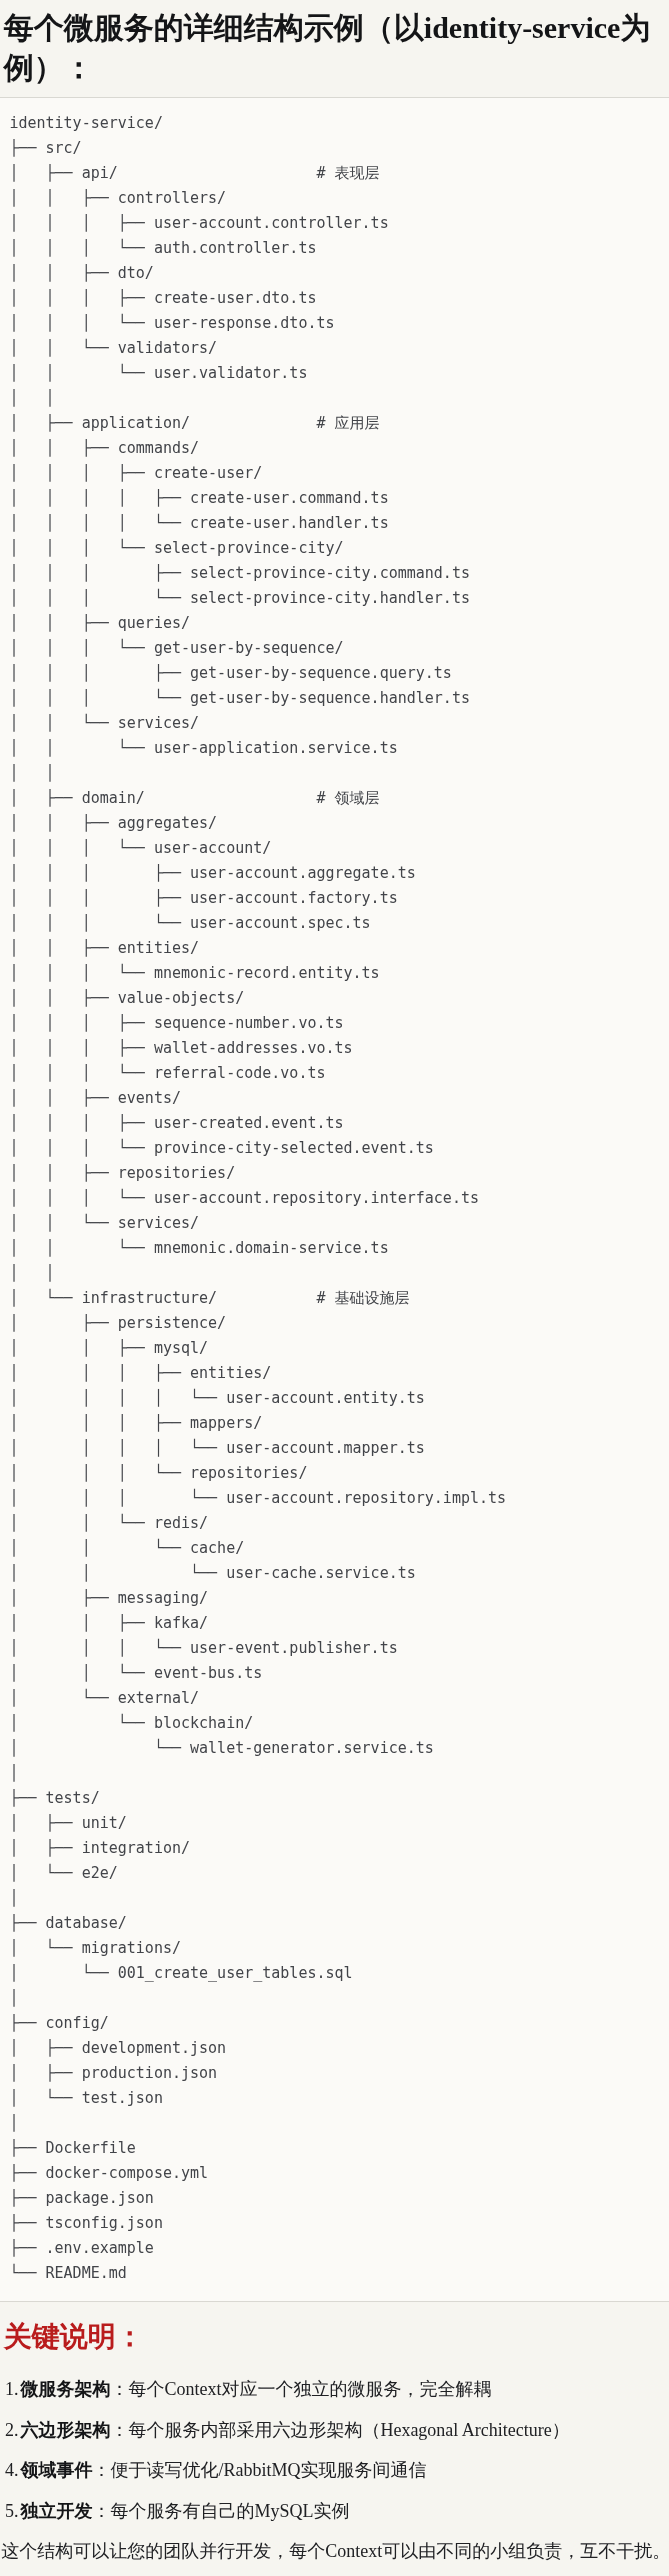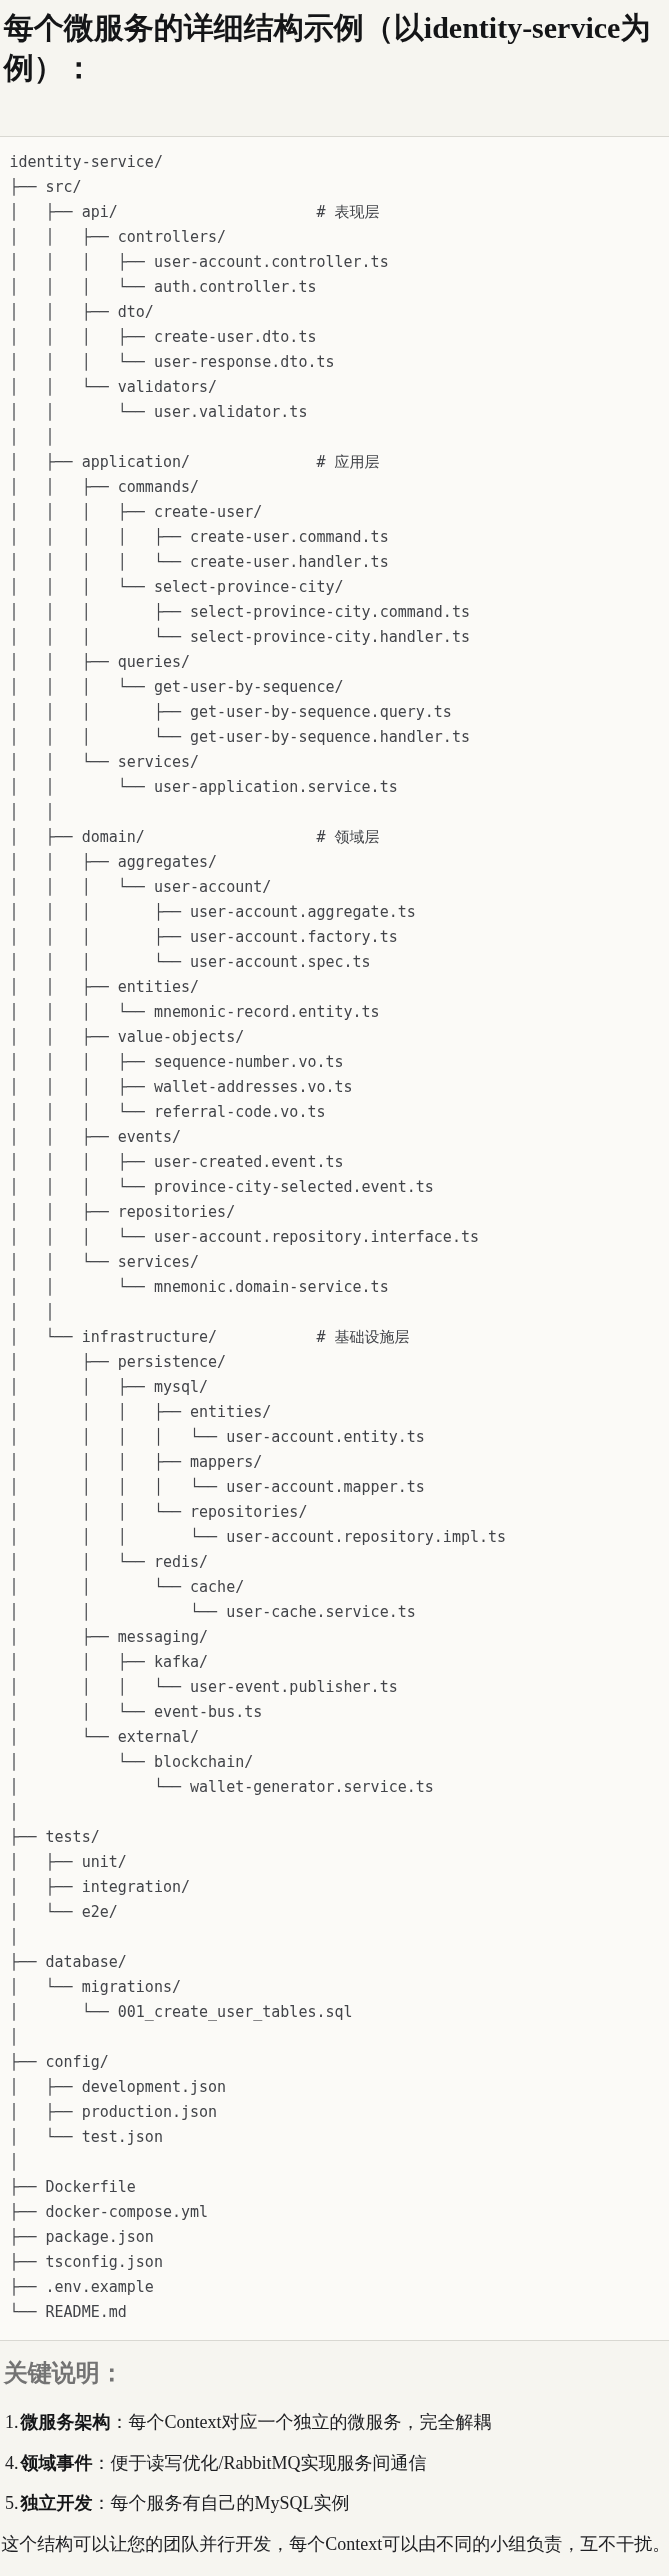--- a/index.html
+++ b/index.html
@@ -19,36 +19,35 @@
     margin: 0;
     padding: 7.5px 6.3px 8.8px 3.8px;
     color: #141517;
   }
 
   .codeblock {
     background: #fbfaf7;
     border-top: 1.3px solid #d9d8d2;
     border-bottom: 1.3px solid #d9d8d2;
     padding: 12.5px 10px 15px 9.4px;
-    margin-top: 39px;
   }
   .codeblock pre {
     margin: 0;
     font-family: "DejaVu Sans Mono", monospace;
     font-size: 15px;
     line-height: 25px;
     color: #424449;
     white-space: pre;
   }
 
   h2.notes-heading {
-    font-size: 24px;
+    font-size: 28px;
     font-weight: 700;
     margin: 16.3px 0 0 3.8px;
-    color: #737373;
+    color: #b91c1c;
   }
 
   .notes { margin: 20px 0 0 5px; }
   .note-row {
     font-size: 18px;
     line-height: 27.5px;
     margin-bottom: 13px;
     color: #202124;
     white-space: nowrap;
   }
@@ -157,20 +156,21 @@
 ├── package.json
 ├── tsconfig.json
 ├── .env.example
 └── README.md</pre>
   </section>
 
   <h2 class="notes-heading">关键说明：</h2>
 
   <div class="notes">
       <div class="note-row"><span class="num">1.</span><span class="label">微服务架构</span><span>：</span><span class="text">每个Context对应一个独立的微服务，完全解耦</span></div>
+      <div class="note-row"><span class="num">2.</span><span class="label">六边形架构</span><span>：</span><span class="text">每个服务内部采用六边形架构（Hexagonal Architecture）</span></div>
       <div class="note-row"><span class="num">4.</span><span class="label">领域事件</span><span>：</span><span class="text">便于读写优化/RabbitMQ实现服务间通信</span></div>
       <div class="note-row"><span class="num">5.</span><span class="label">独立开发</span><span>：</span><span class="text">每个服务有自己的MySQL实例</span></div>
     </div>
 
   <p class="footer-para">这个结构可以让您的团队并行开发，每个Context可以由不同的小组负责，互不干扰。</p>
 
 </div>
 
 
 </body></html>

